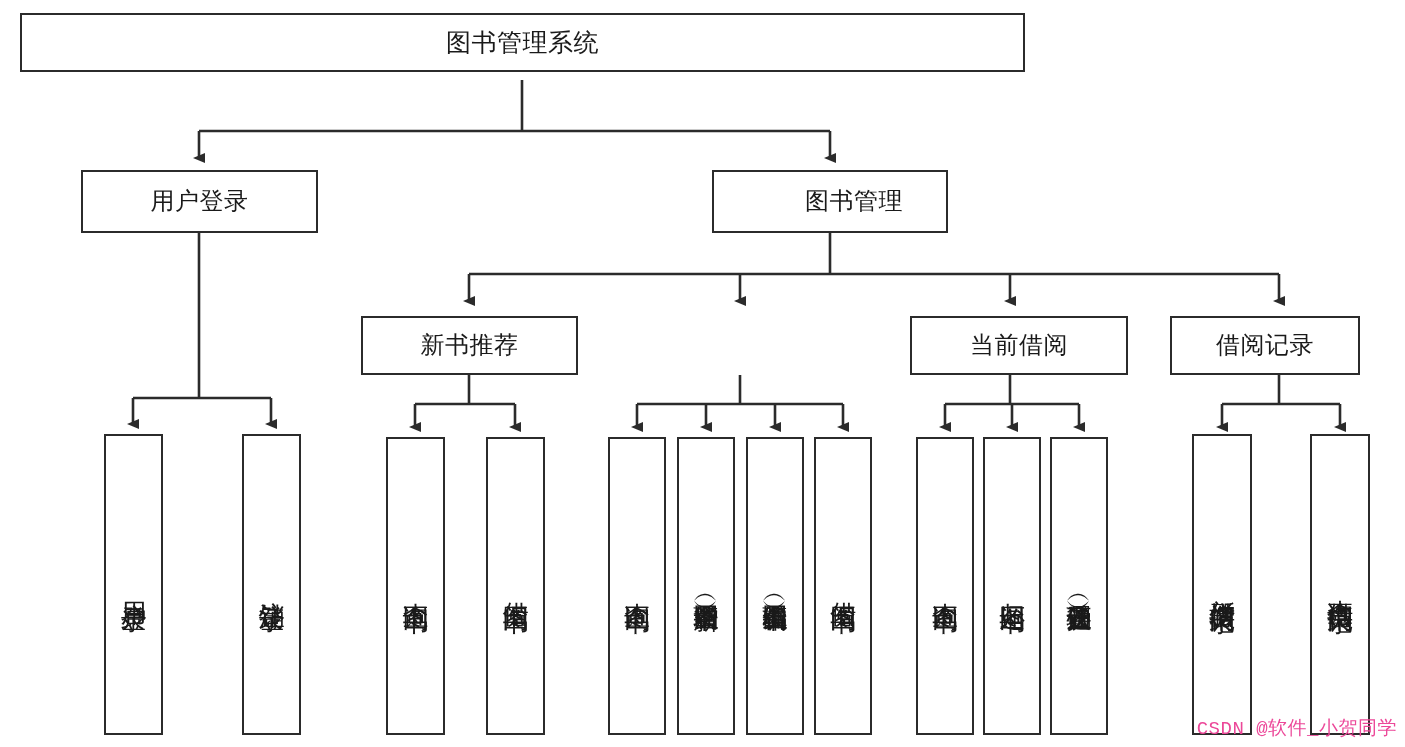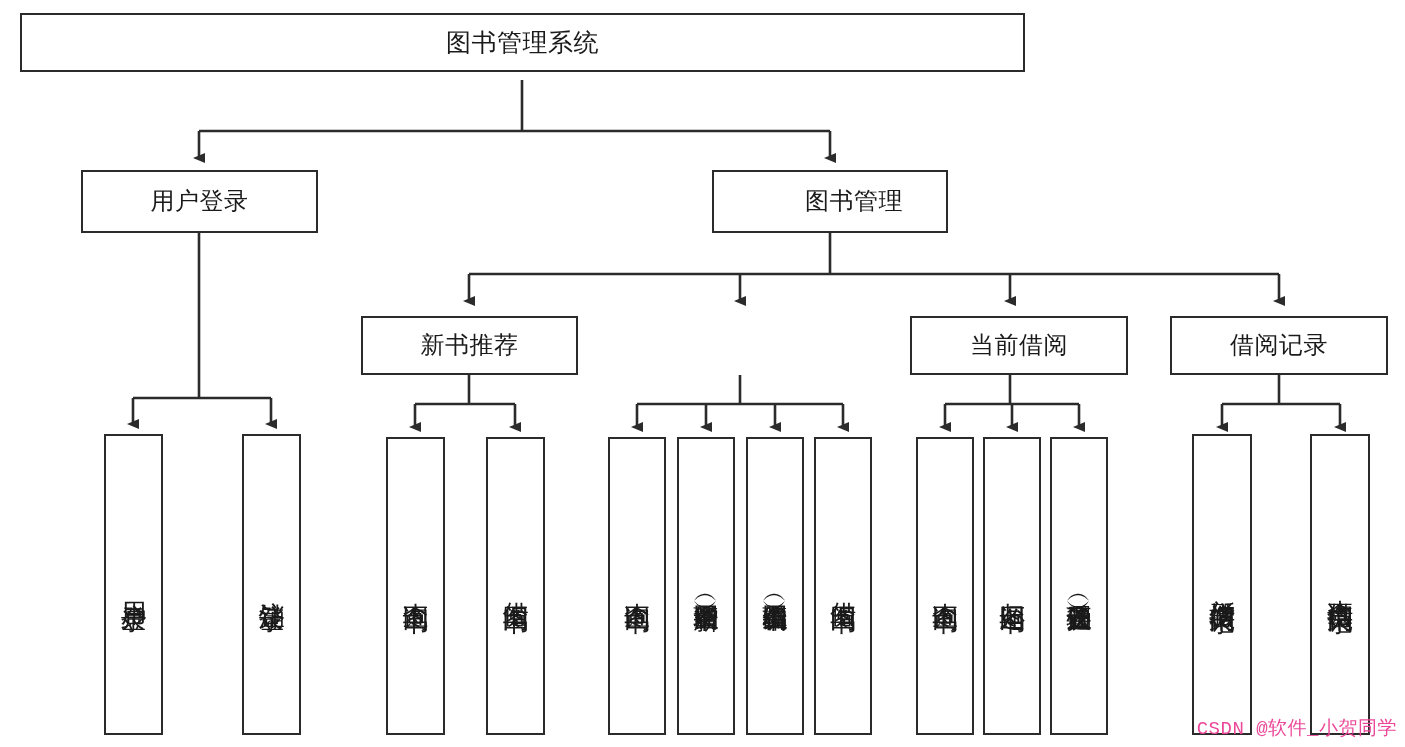--- a/index.html
+++ b/index.html
@@ -139,21 +139,21 @@
   <div class="node h" style="left:712px; top:170px; width:236px; height:63px;padding-left:48px;">
     <span class="label">图书管理</span>
   </div>
 
   <div class="node h" style="left:361px; top:316px; width:217px; height:59px;">
     <span class="label">新书推荐</span>
   </div>
   <div class="node h" style="left:901px; top:316px; width:218px; height:59px;margin-left:9px;">
     <span class="label">当前借阅</span>
   </div>
-  <div class="node h" style="left:1170px; top:316px; width:218px; height:59px;">
+  <div class="node h" style="left:1170px; top:316px; width:190px; height:59px;">
     <span class="label">借阅记录</span>
   </div>
 
   <div class="node v" style="left:104px; top:434px; width:59px; height:301px;">
     <span class="label">用户登录</span>
   </div>
   <div class="node v" style="left:242px; top:434px; width:59px; height:301px;">
     <span class="label">注销登录</span>
   </div>
 

